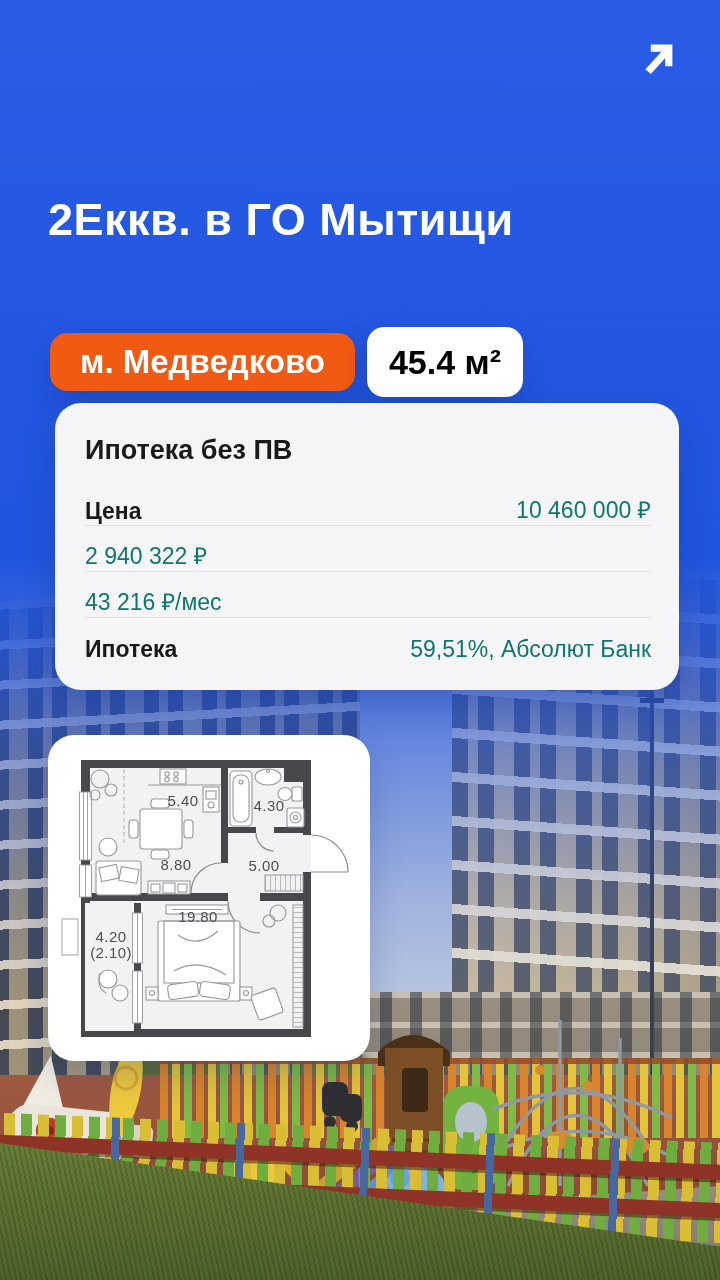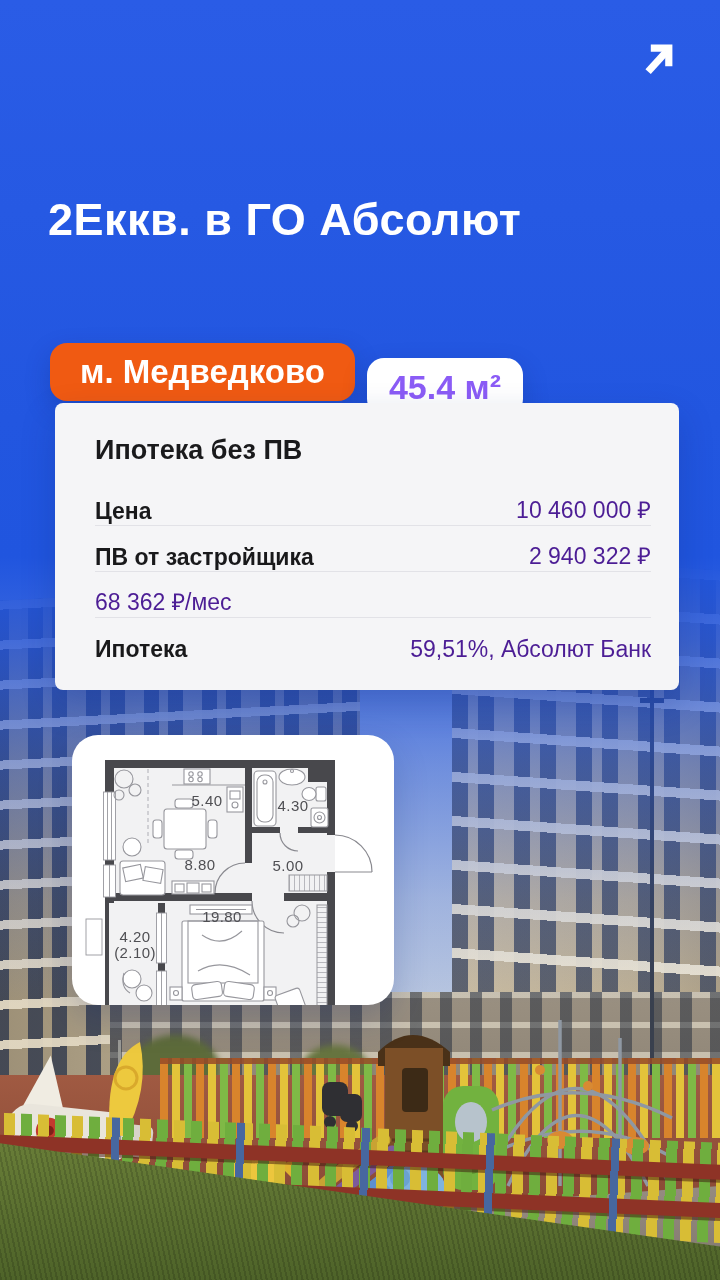--- a/index.html
+++ b/index.html
@@ -64,30 +64,30 @@
       rgba(33,84,222,.82) 640px,rgba(33,84,222,.45) 765px,
       rgba(33,84,222,.14) 900px,rgba(33,84,222,0) 1005px);}
   
   .arrow{position:absolute;right:44px;top:40px;width:36px;height:38px;cursor:pointer;}
   .title{position:absolute;left:48px;top:194px;margin:0;
     color:#fff;font-size:45px;font-weight:700;letter-spacing:.5px;}
   .badges{position:absolute;left:50px;top:327px;display:flex;gap:12px;align-items:center;}
   .badge{height:58px;line-height:58px;border-radius:17px;font-weight:700;
     box-shadow:0 10px 24px rgba(15,35,110,.25);white-space:nowrap;}
   .badge-metro{background:#f05a12;color:#fff;font-size:33px;padding:0 30px;}
-  .badge-area{background:#fff;color:#8b5cf6;font-size:34px;padding:0 22px;margin-top:31px;}
+  .badge-area{background:#fff;color:#000000;font-size:34px;padding:6px 22px;}
   .mortgage-card{position:absolute;left:55px;top:403px;width:624px;height:287px;
-    box-sizing:border-box;border-radius:8px;background:#f5f5f7;
-    padding:32px 28px 20px 40px;box-shadow:0 14px 34px rgba(15,35,110,.22);}
+    box-sizing:border-box;border-radius:26px;background:#f5f5f7;
+    padding:32px 28px 20px 30px;box-shadow:0 14px 34px rgba(15,35,110,.22);}
   .card-title{font-size:27px;font-weight:700;color:#1a1a1c;margin:0 0 14px 0;}
   .m-row{display:flex;justify-content:space-between;align-items:flex-end;height:45px;}
   .m-row .lbl{font-size:23px;font-weight:700;color:#19191b;}
-  .m-row .val{font-size:23px;font-weight:400;color:#4c1d95;}
+  .m-row .val{font-size:23px;font-weight:400;color:#0f766e;}
   .div{height:1px;background:#e2e2e7;}
-  .plan-card{position:absolute;left:72px;top:735px;width:322px;height:270px;
+  .plan-card{position:absolute;left:48px;top:735px;width:322px;height:326px;
     border-radius:26px;background:#fff;box-shadow:0 14px 34px rgba(15,35,110,.22);overflow:hidden;}
   .plan-card svg{display:block;}
   text.rm{font-family:"Liberation Sans",sans-serif;font-size:15px;fill:#4f4f53;letter-spacing:.4px;}
 </style>
 </head>
 <body>
 
 <div class="canvas">
 
   <div class="photo">
@@ -180,41 +180,40 @@
     <div class="grass"></div>
   </div>
 
   <div class="blue-overlay"></div>
 
   <svg class="arrow" viewBox="0 0 40 42">
     <path d="M9 35 L29 13" stroke="#fff" stroke-width="8" fill="none"></path>
     <path d="M12 9 H32 V29" stroke="#fff" stroke-width="8" fill="none"></path>
   </svg>
 
-  <h1 class="title">2Еккв. в ГО Абсолют</h1>
+  <h1 class="title">2Еккв. в ГО Мытищи</h1>
 
   <div class="badges">
     <div class="badge badge-metro">м. Медведково</div>
     <div class="badge badge-area">45.4 м²</div>
   </div>
 
   <div class="mortgage-card">
     <div class="card-title">Ипотека без ПВ</div>
     <div class="m-row">
       <span class="lbl">Цена</span>
       <span class="val">10 460 000 ₽</span>
     </div>
     <div class="div"></div>
     <div class="m-row">
-      <span class="lbl">ПВ от застройщика</span>
       <span class="val">2 940 322 ₽</span>
     </div>
     <div class="div"></div>
     <div class="m-row">
-      <span class="val">68 362 ₽/мес</span>
+      <span class="val">43 216 ₽/мес</span>
     </div>
     <div class="div"></div>
     <div class="m-row">
       <span class="lbl">Ипотека</span>
       <span class="val">59,51%, Абсолют Банк</span>
     </div>
   </div>
 
   <div class="plan-card">
     <svg width="322" height="326" viewBox="0 0 322 326">

